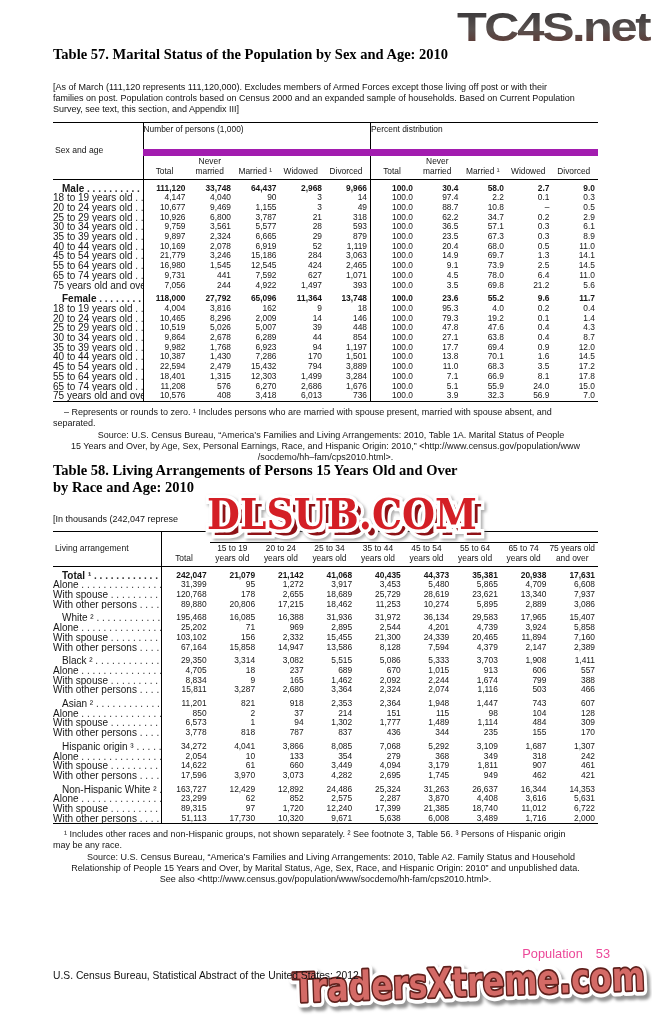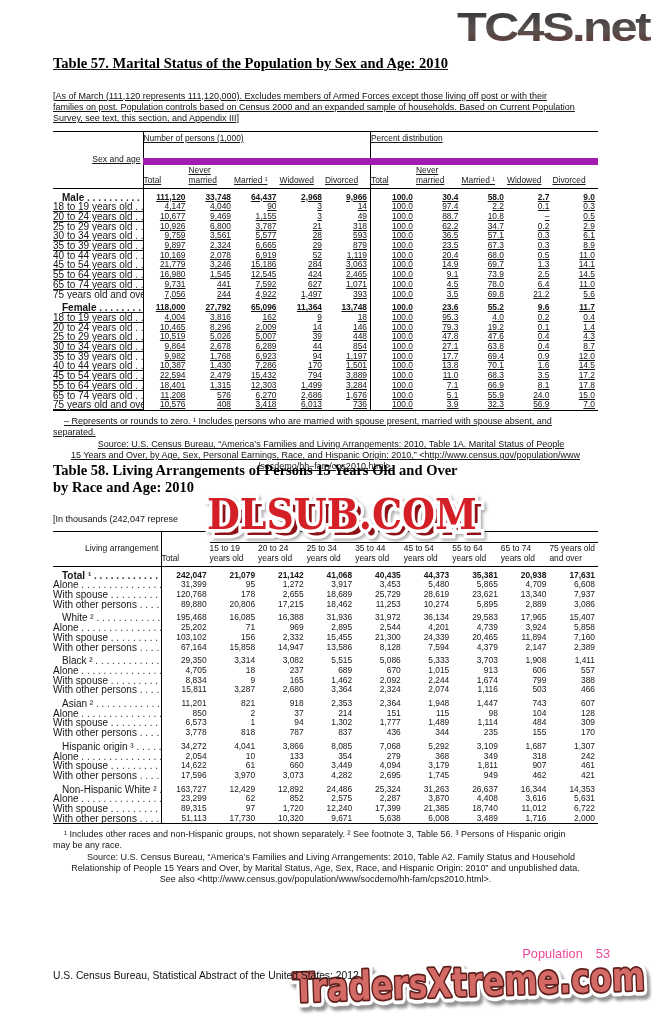--- a/index.html
+++ b/index.html
@@ -2,32 +2,32 @@
 <html><head>
 <meta charset="utf-8">
 <style>
   * { margin:0; padding:0; box-sizing:border-box; }
   html,body { background:#ffffff; }
   .page {
     position:relative; width:652px; height:1024px; background:#fff;
     font-family:"Liberation Sans", sans-serif; color:#161616; overflow:hidden;
   }
   .tbl-section { position:absolute; left:53px; width:545px; }
-  .t57 { top:55px;text-decoration:underline; }
+  .t57 { top:46px; }
   .t58 { top:462px; }
   .tbl-title {
     font-family:"Liberation Serif","DejaVu Serif",serif; font-weight:700;
     font-size:14.5px; line-height:16.5px; color:#000; white-space:pre-line;
   }
   .headnote { font-size:9px; line-height:11.4px; margin-top:19px; color:#111; white-space:pre-line; }
   table { border-collapse:collapse; table-layout:fixed; width:100%; margin-top:6px;
           border-top:1.6px solid #000; border-bottom:1.2px solid #000; }
   thead th { font-weight:normal; font-size:8.4px; line-height:9.6px;
-             vertical-align:bottom; text-align:left; padding:1px 3px 2px 0; }
-  th.stub-h { text-align:right; vertical-align:middle; font-size:8.6px; padding:0 2px; }
+             vertical-align:bottom; text-align:center; padding:1px 3px 2px 0; }
+  th.stub-h { text-align:left; vertical-align:middle; font-size:8.6px; padding:0 2px; }
   .grp-h { text-align:left; border-bottom:7px solid #a21caf; padding:2px 0 15px !important; }
   .t57 .grp-h { border-left:1px solid #000; }
   .t57 .sub th:nth-child(1), .t57 tbody td:nth-child(2) { border-left:1px solid #000; }
   .t57 .sub th:nth-child(6), .t57 tbody td:nth-child(7) { border-left:1px solid #000; }
   .t58 .total-h, .t58 tbody td:nth-child(2) { border-left:1px solid #000; }
   .span-h { border-bottom:1px solid #000; height:11px; }
   tbody tr:first-child td { border-top:1.2px solid #000; }
   tbody td { font-size:8.4px; line-height:9.7px; text-align:right;
              padding:0 3px 0 0; vertical-align:bottom; }
   tbody td.stub { text-align:right; padding-right:0; overflow:hidden; white-space:nowrap; font-size:10px; }

